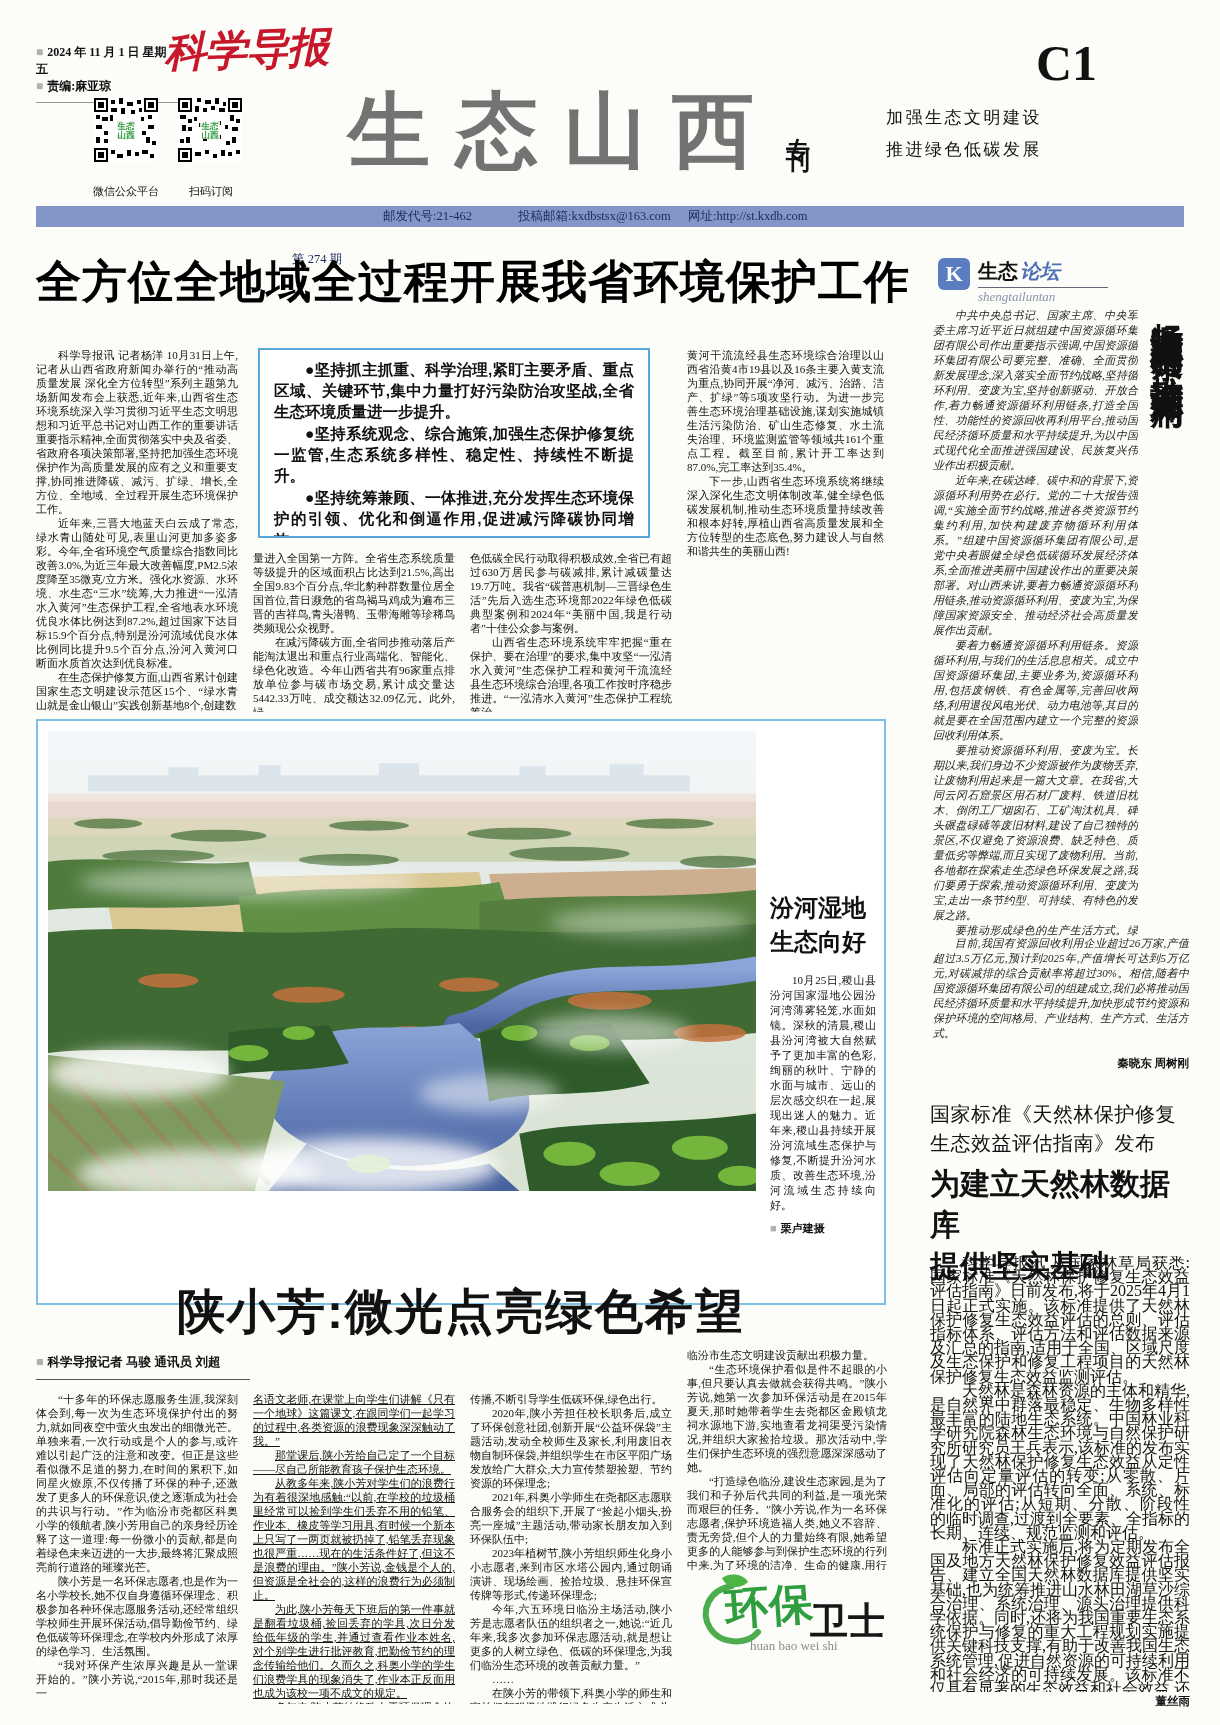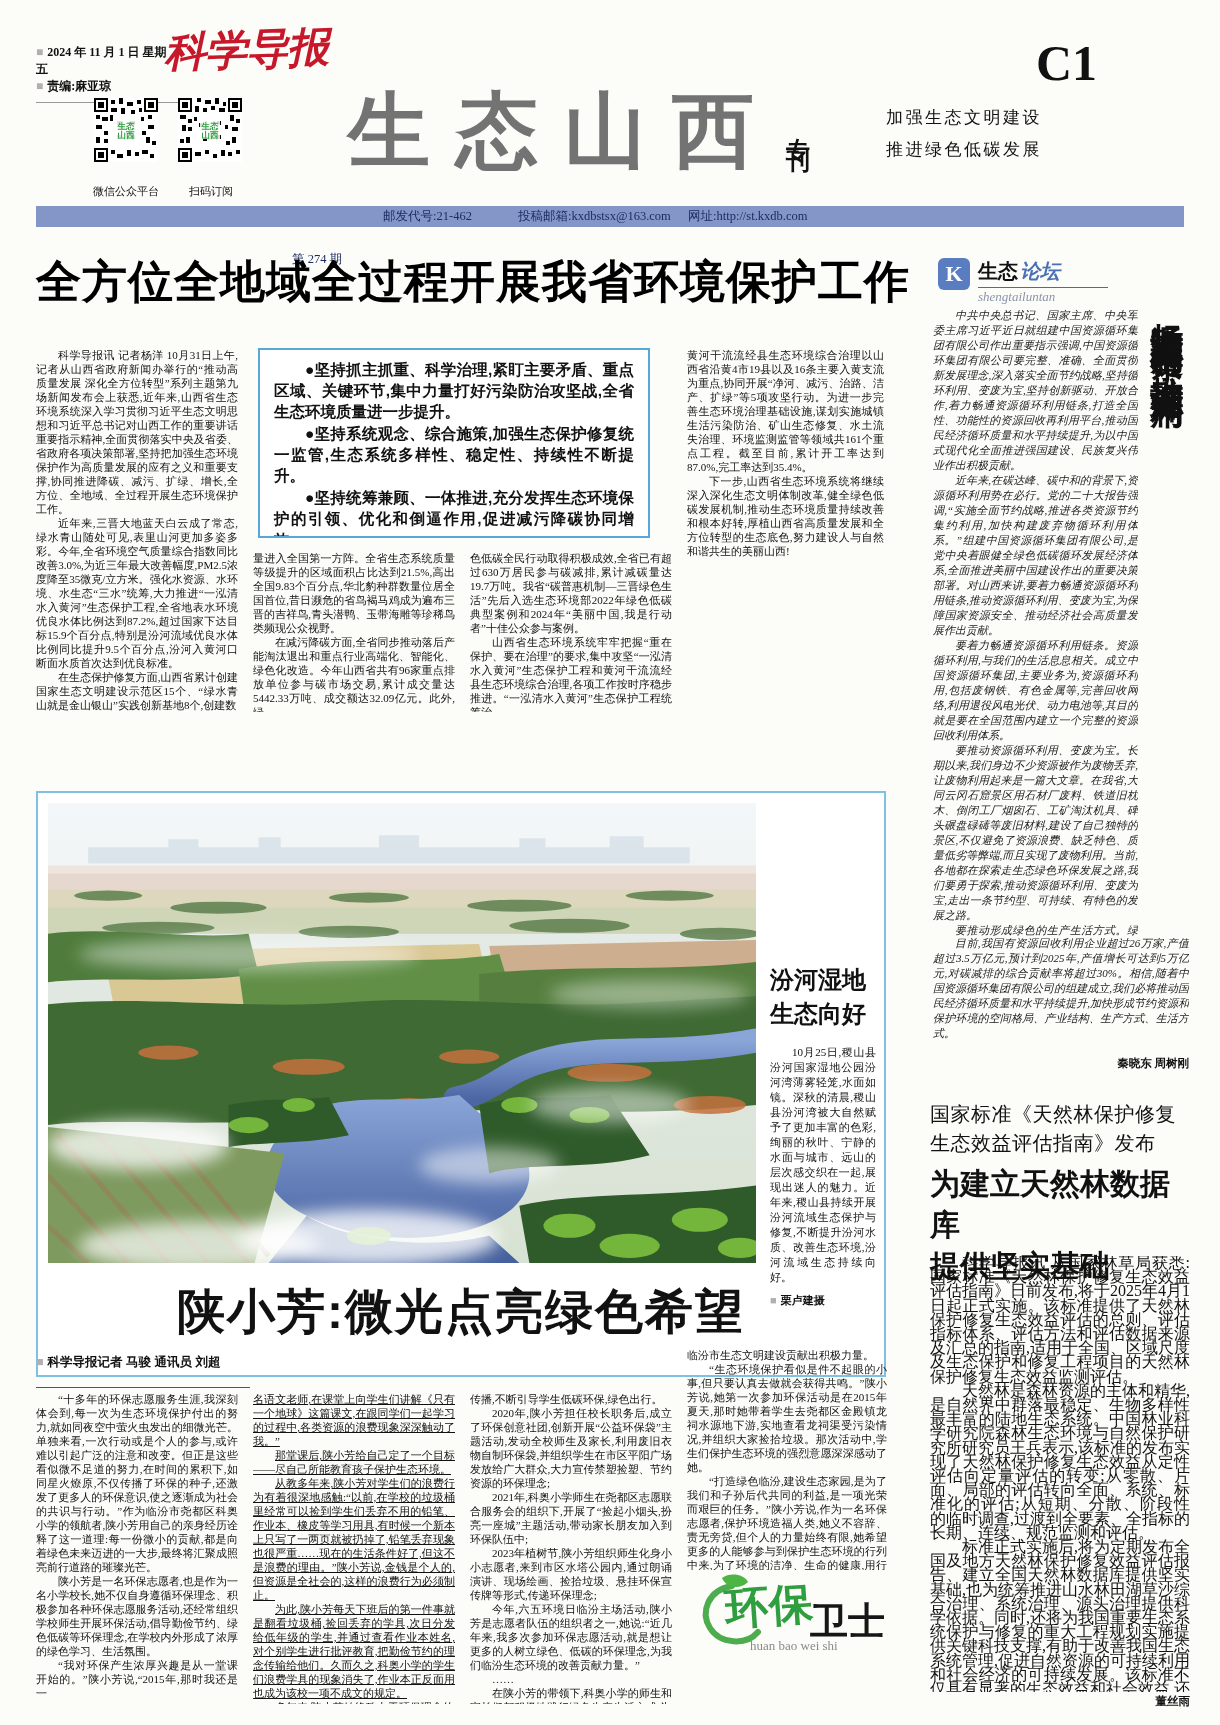--- a/index.html
+++ b/index.html
@@ -29,21 +29,21 @@
   .cont p:first-child{text-indent:0;}
   .lcol1{left:36px;top:348px;width:202px;height:364px;}
   .lcol2{left:253px;top:551px;width:202px;height:161px;}
   .lcol3{left:470px;top:551px;width:202px;height:161px;}
   .lcol4{left:687px;top:348px;width:197px;height:364px;}
   .lead-box{left:258px;top:348px;width:392px;height:190px;border:2px solid #57a8d8;background:#fff;
             padding:8px 14px;box-sizing:border-box;font-weight:bold;font-size:15.5px;line-height:21px;
             font-family:"Liberation Sans","DejaVu Sans",sans-serif;text-align:justify;overflow:hidden;}
   .lead-box p{margin:1px 0;text-indent:2em;}
   
-  .photo-frame{left:36px;top:791px;width:850px;height:586px;border:2px solid #7fc0e6;background:#fff;box-sizing:border-box;}
+  .photo-frame{left:36px;top:719px;width:850px;height:586px;border:2px solid #7fc0e6;background:#fff;box-sizing:border-box;}
   .photo-img{position:absolute;left:10px;top:10px;width:708px;height:460px;}
   .photo-caption{position:absolute;left:732px;top:10px;width:106px;height:460px;}
   .cap-title{margin-top:160px;font-size:24px;line-height:34px;font-weight:bold;}
   .cap-text{margin-top:14px;font-size:11px;line-height:15px;text-align:justify;}
   .cap-text p{margin:0;text-indent:2em;}
   .cap-credit{margin-top:8px;font-size:11px;font-weight:bold;}
   .cap-credit .sq{color:#b5aeb0;margin-right:4px;}
   
   .forum-header{left:938px;top:258px;width:250px;display:flex;align-items:flex-start;}
   .klogo{width:32px;height:32px;background:#5a7cc0;border-radius:6px;color:#fff;font-size:22px;font-weight:bold;
@@ -62,21 +62,21 @@
   .vh span{display:inline-block;}
   .vh span + span{margin-top:24px;}
   
   .forest-kicker{left:930px;top:1100px;width:260px;font-size:20px;line-height:29px;letter-spacing:.5px;}
   .forest-title{left:930px;top:1163px;width:260px;font-size:30px;line-height:41px;font-weight:900;}
   .forest-body{left:930px;top:1256px;width:260px;height:436px;font-size:16px;line-height:14.2px;text-align:justify;overflow:hidden;}
   .forest-body p{margin:0;text-indent:2em;}
   .forest-sig{left:930px;top:1694px;width:260px;text-align:right;font-size:11.5px;font-weight:bold;}
   
   .shan-headline{left:36px;top:1280px;width:850px;text-align:center;font-size:48px;font-weight:900;letter-spacing:2px;white-space:nowrap;}
-  .shan-byline{left:36px;top:1354px;width:214px;font-size:12.5px;font-weight:bold;border-bottom:1px solid #555;padding-bottom:16px;
+  .shan-byline{left:36px;top:1354px;width:214px;font-size:12.5px;font-weight:bold;border-bottom:1px solid #555;padding-bottom:8px;
                font-family:"Liberation Sans","DejaVu Sans",sans-serif;}
   .shan-byline .sq{color:#b5aeb0;margin-right:4px;}
   .scol1{left:36px;top:1392px;width:202px;height:312px;}
   .scol2{left:253px;top:1392px;width:202px;height:312px;text-decoration:underline;}
   .scol3{left:470px;top:1392px;width:202px;height:312px;}
   .scol4{left:687px;top:1348px;width:200px;height:222px;}
   .hbws{left:692px;top:1570px;width:192px;height:88px;}
 </style>
 </head>
 <body>

